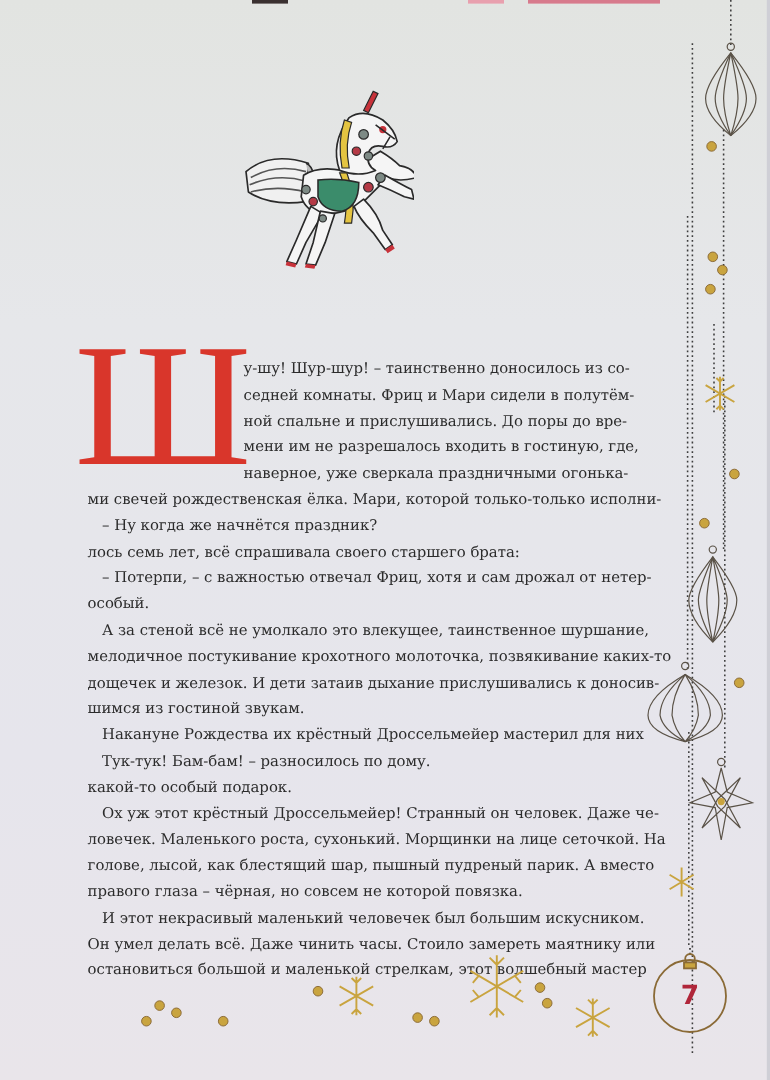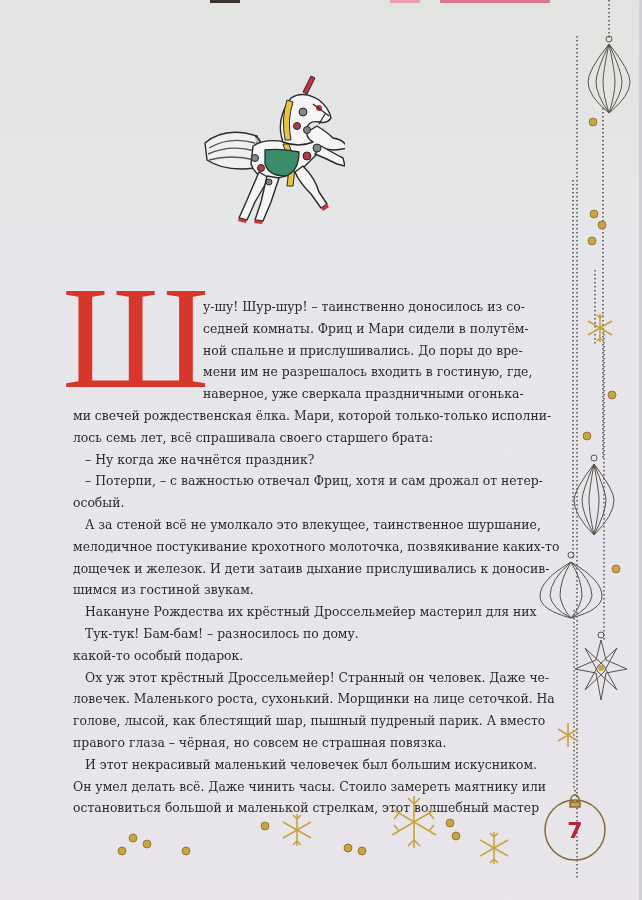--- a/index.html
+++ b/index.html
@@ -93,35 +93,35 @@
 
 <div class="dropcap">Ш</div>
 
 <div class="text" id="story">
     <span class="line dc">у-шу! Шур-шур! – таинственно доносилось из со-</span>
     <span class="line dc">седней комнаты. Фриц и Мари сидели в полутём-</span>
     <span class="line dc">ной спальне и прислушивались. До поры до вре-</span>
     <span class="line dc">мени им не разрешалось входить в гостиную, где,</span>
     <span class="line dc">наверное, уже сверкала праздничными огонька-</span>
     <span class="line">ми свечей рождественская ёлка. Мари, которой только-только исполни-</span>
+    <span class="line ind last">– Ну когда же начнётся праздник?</span>
     <span class="line last">лось семь лет, всё спрашивала своего старшего брата:</span>
-    <span class="line ind last">– Ну когда же начнётся праздник?</span>
     <span class="line ind">– Потерпи, – с важностью отвечал Фриц, хотя и сам дрожал от нетер-</span>
     <span class="line last">особый.</span>
     <span class="line ind">А за стеной всё не умолкало это влекущее, таинственное шуршание,</span>
     <span class="line">мелодичное постукивание крохотного молоточка, позвякивание каких-то</span>
     <span class="line">дощечек и железок. И дети затаив дыхание прислушивались к доносив-</span>
     <span class="line last">шимся из гостиной звукам.</span>
     <span class="line ind">Накануне Рождества их крёстный Дроссельмейер мастерил для них</span>
     <span class="line ind last">Тук-тук! Бам-бам! – разносилось по дому.</span>
     <span class="line last">какой-то особый подарок.</span>
     <span class="line ind">Ох уж этот крёстный Дроссельмейер! Странный он человек. Даже че-</span>
     <span class="line">ловечек. Маленького роста, сухонький. Морщинки на лице сеточкой. На</span>
     <span class="line">голове, лысой, как блестящий шар, пышный пудреный парик. А вместо</span>
-    <span class="line last">правого глаза – чёрная, но совсем не страшная повязка.</span>
+    <span class="line last">правого глаза – чёрная, но совсем не которой повязка.</span>
     <span class="line ind">И этот некрасивый маленький человечек был большим искусником.</span>
     <span class="line">Он умел делать всё. Даже чинить часы. Стоило замереть маятнику или</span>
     <span class="line">остановиться большой и маленькой стрелкам, этот волшебный мастер</span>
   </div>
 
 <svg class="deco" viewBox="0 0 642 900">
   <g stroke="#3d3d3d" stroke-width="1.3" stroke-dasharray="1.5 2.5" fill="none">
     <line x1="609" y1="0" x2="609" y2="38"></line>
     <line x1="577" y1="36" x2="577" y2="880"></line>
     <line x1="573" y1="180" x2="573" y2="560"></line>

